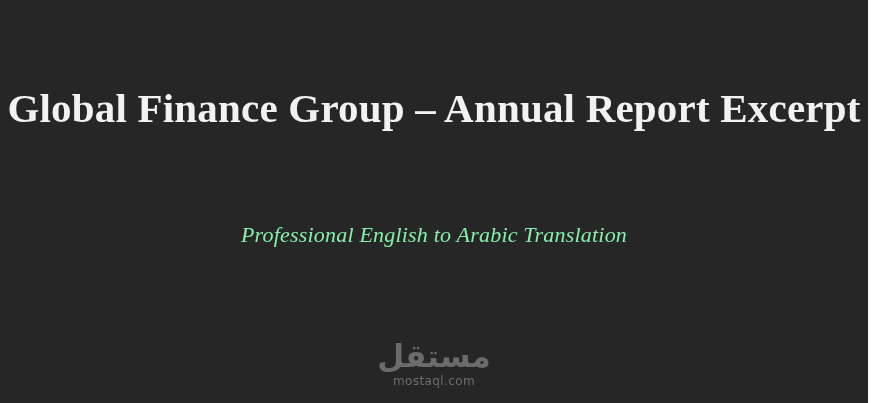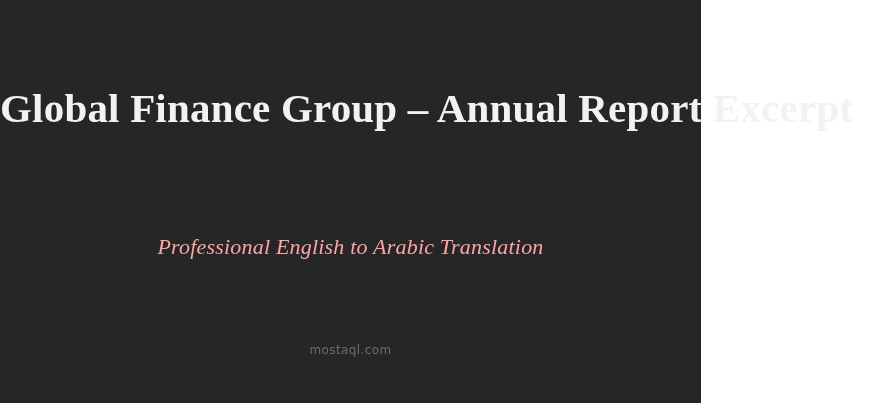--- a/index.html
+++ b/index.html
@@ -8,21 +8,21 @@
   }
   body {
     width: 871px;
     height: 403px;
     overflow: hidden;
     font-family: "Liberation Serif", serif;
   }
 
   #slide {
     position: relative;
-    width: 701px;
+    width: 868px;
     height: 403px;
     background: #262626;
     box-sizing: border-box;
   }
 
   
   .title-block {
     position: absolute;
     left: 0;
     right: 0;
@@ -50,22 +50,22 @@
     text-align: center;
   }
   .slide-subtitle {
     display: inline-block;
     font-family: "Liberation Serif", "DejaVu Serif", serif;
     font-style: italic;
     font-weight: normal;
     font-size: 22px;
     line-height: 1.25;
     letter-spacing: 0.2px;
-    color: #fca5a5;
-    margin: 16px;
+    color: #86efac;
+    margin: 4px;
     white-space: nowrap;
   }
 
   
   .watermark {
     position: absolute;
     left: 0;
     right: 0;
     top: 340px;
     text-align: center;
@@ -107,17 +107,18 @@
   <div class="title-block">
     <h1 class="slide-title">Global Finance Group – Annual Report Excerpt</h1>
   </div>
 
   <div class="subtitle-block">
     <p class="slide-subtitle">Professional English to Arabic Translation</p>
   </div>
 
   <div class="watermark">
     <div class="watermark-inner">
+      <span class="wm-arabic">مستقل</span>
       <span class="wm-domain">mostaql.com</span>
     </div>
   </div>
 
 </div>
 
 </body></html>

